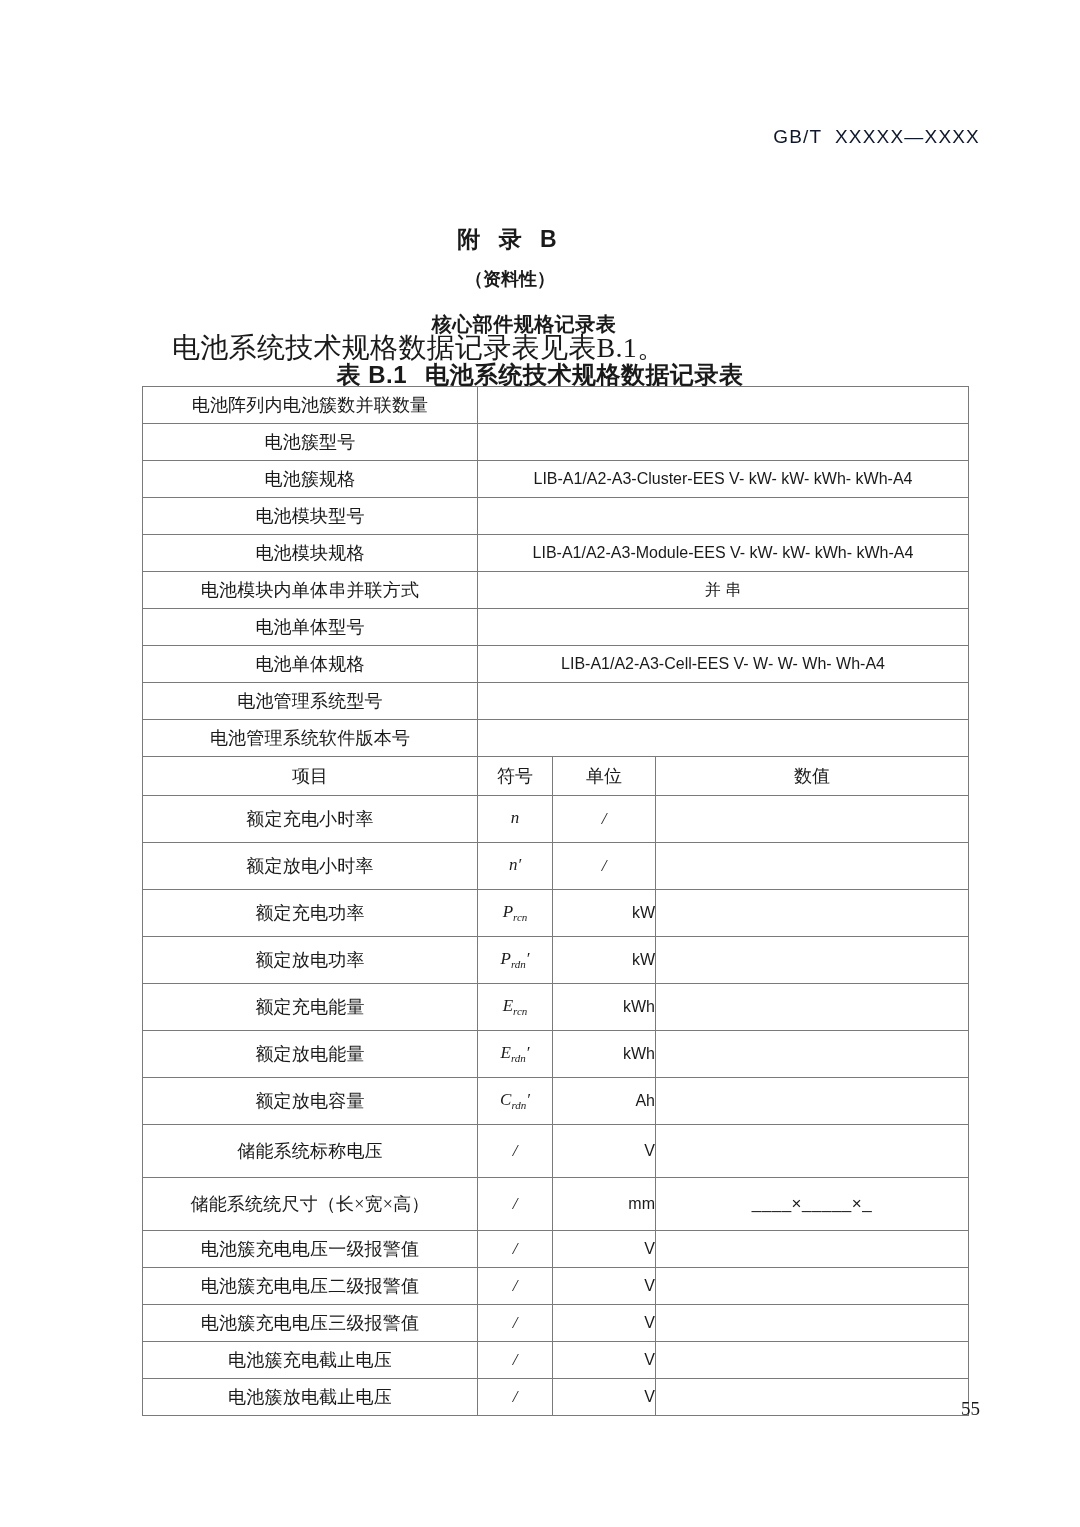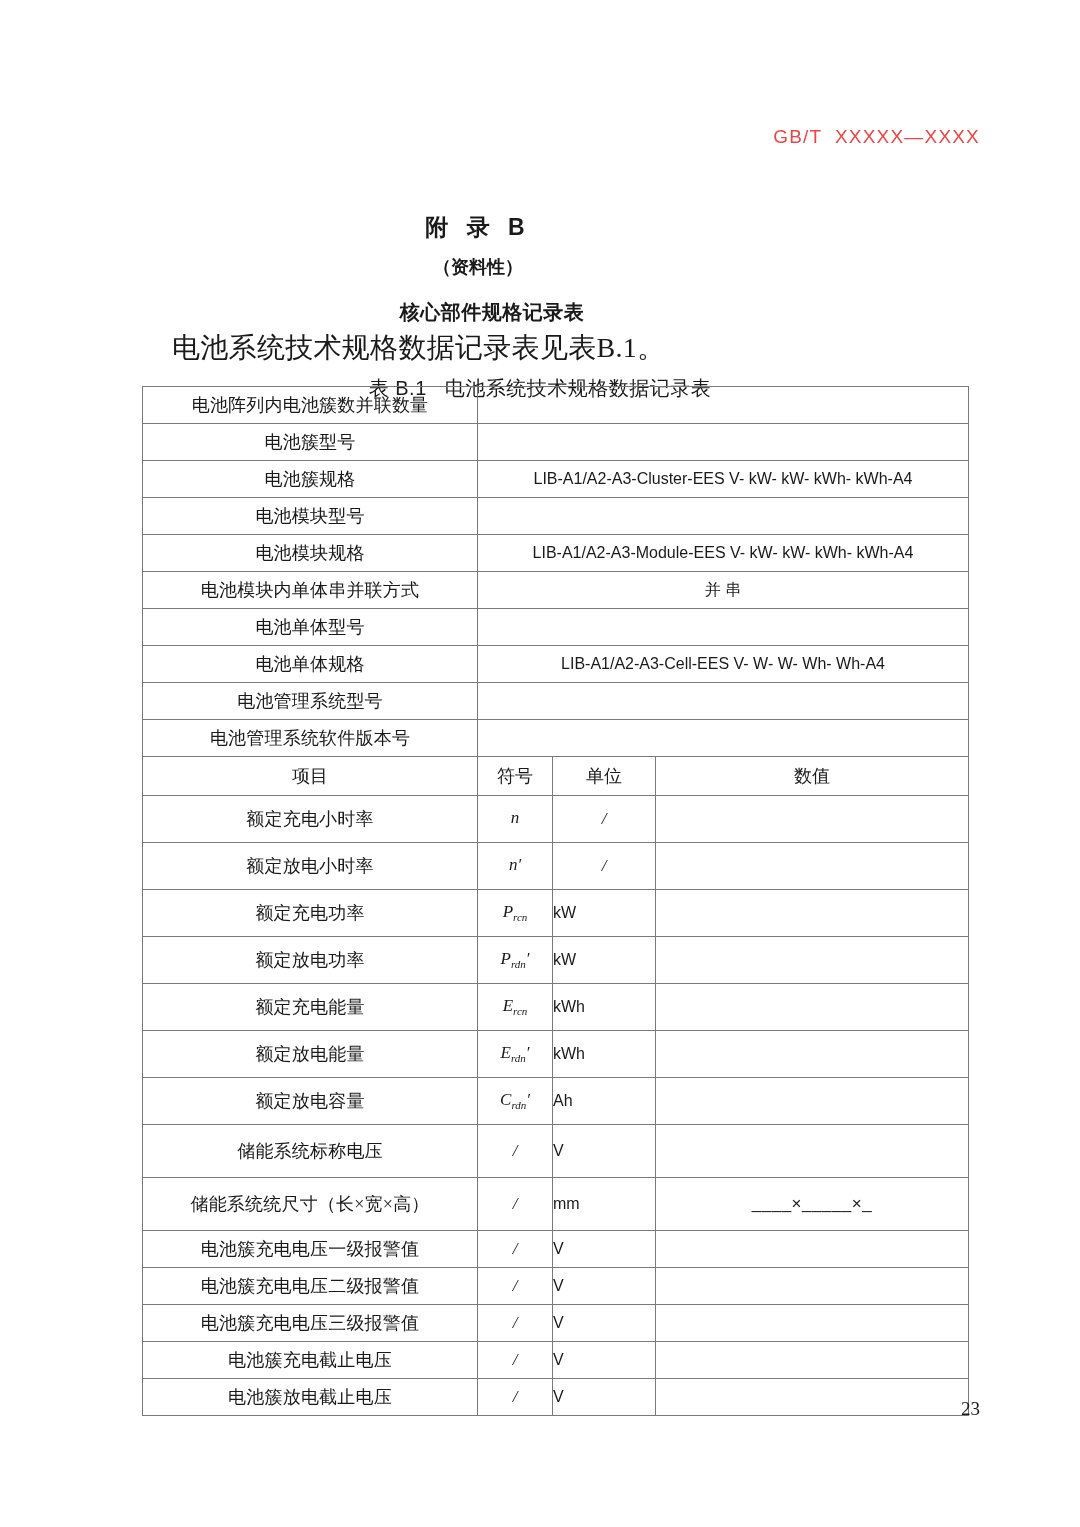--- a/index.html
+++ b/index.html
@@ -21,33 +21,34 @@
   }
 
   
   .doc-header {
     position: absolute;
     top: 126px;
     right: 100px;
     font-family: "Liberation Sans", sans-serif;
     font-size: 19px;
     letter-spacing: 1.2px;
-    color: #ef4444;
+    color: #0f172a;
     white-space: pre;
     text-align: center;
   }
 
   
   .annex-block {
     position: absolute;
-    top: 212px;
+    top: 224px;
     left: 0;
     width: 956px;
     text-align: center;
     font-family: "Liberation Sans", sans-serif;
+    padding-left: 32px;
   }
   .annex-title {
     font-size: 23px;
     font-weight: bold;
     letter-spacing: 6px;
     margin-bottom: 12px;
   }
   .annex-sub {
     font-size: 18px;
     font-weight: bold;
@@ -70,24 +71,23 @@
   }
 
   
   .table-caption {
     position: absolute;
     top: 359px;
     left: 0;
     width: 1080px;
     text-align: center;
     font-family: "Liberation Sans", sans-serif;
-    font-size: 20px;
-    font-weight: normal;
+    font-size: 24px;
+    font-weight: bold;
     letter-spacing: 0.5px;
-    margin-top: 16px;
   }
   .table-caption .cap-gap { display: inline-block; width: 18px; }
 
   
   .spec-table {
     position: absolute;
     top: 386px;
     left: 142px;
     width: 826px;
     border-collapse: collapse;
@@ -121,21 +121,21 @@
   .spec-table td.sym {
     text-align: center;
     font-style: italic;
     font-size: 17px;
   }
   .spec-table td.sym sub {
     font-size: 11px;
     font-style: italic;
   }
   .spec-table td.unit {
-    text-align: left;
+    text-align: right;
     font-family: "Liberation Sans", sans-serif;
     font-size: 16px;
   }
   .spec-table td.unit-slash {
     text-align: center;
     font-style: italic;
     font-size: 17px;
     font-family: "Liberation Serif", serif;
   }
   .spec-table td.tall { height: 46px; }
@@ -316,15 +316,15 @@
       <tr>
         <td class="lbl">电池簇放电截止电压</td>
         <td class="unit-slash">/</td>
         <td class="unit">V</td>
         <td class="val"></td>
       </tr>
 
     </tbody>
   </table>
 
-  <div class="page-number">23</div>
+  <div class="page-number">55</div>
 
 </div>
 
 </body></html>

